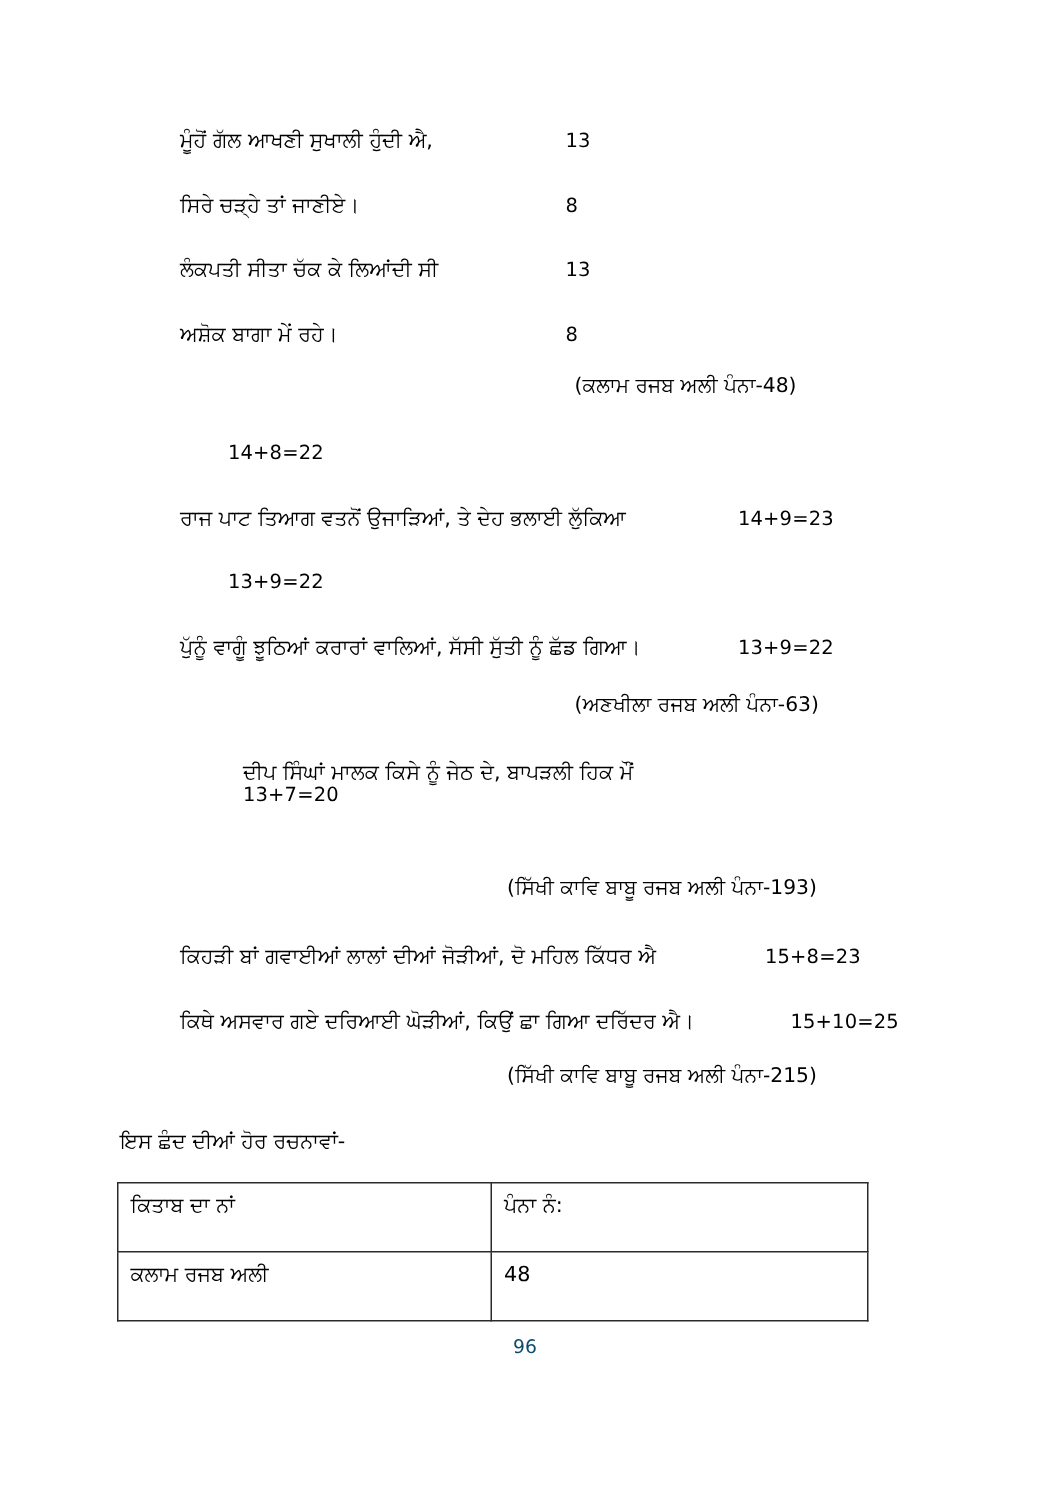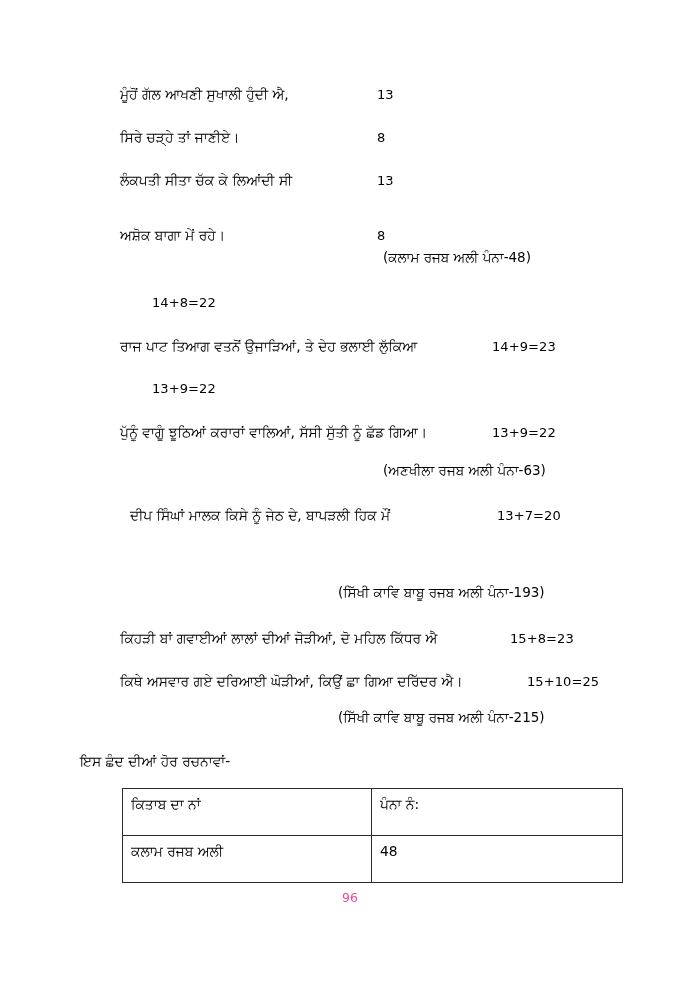--- a/index.html
+++ b/index.html
@@ -62,42 +62,41 @@
   .row .cnt { display: inline-block; }
 
   
   .tbl {
     position: absolute;
     left: 78px;
     top: 788px;
     width: 500px;
     border-collapse: collapse;
     table-layout: fixed;
-    margin-left: 44px;
   }
   .tbl td {
     border: 1px solid #2b2b2b;
     vertical-align: top;
     padding: 7px 8px 22px 8px;
     font-size: 13.8px;
     font-family: "DejaVu Sans", "Liberation Sans", sans-serif;
     color: #000;
   }
   .tbl col.c1 { width: 249px; }
   .tbl col.c2 { width: 251px; }
 
   .folio {
     position: absolute;
     left: 0;
     top: 890px;
     width: 700px;
     text-align: center;
     font-size: 12.5px;
     font-family: "DejaVu Sans", "Liberation Sans", sans-serif;
-    color: #ec4899;
+    color: #0c4a6e;
   }
 </style>
 </head>
 <body>
 
 <div class="page">
   <div class="content">
 
     <div class="row" style="left:120px; top:86px;">
       <span class="txt gur" style="width:225px;">ਮੂੰਹੋਂ ਗੱਲ ਆਖਣੀ ਸੁਖਾਲੀ ਹੁੰਦੀ ਐ,</span>
@@ -108,21 +107,21 @@
       <span class="txt gur" style="width:225px;">ਸਿਰੇ ਚੜ੍ਹੇ ਤਾਂ ਜਾਣੀਏ।</span>
       <span class="cnt num">8</span>
     </div>
 
     <div class="row" style="left:120px; top:172px;">
       <span class="txt gur" style="width:225px;">ਲੰਕਪਤੀ ਸੀਤਾ ਚੱਕ ਕੇ ਲਿਆਂਦੀ ਸੀ</span>
       <span class="cnt num">13</span>
     </div>
 
     <div class="row" style="left:120px; top:215px;">
-      <span class="txt gur" style="width:225px;margin-top:12px;">ਅਸ਼ੋਕ ਬਾਗਾ ਮੇਂ ਰਹੇ।</span>
+      <span class="txt gur" style="width:225px;">ਅਸ਼ੋਕ ਬਾਗਾ ਮੇਂ ਰਹੇ।</span>
       <span class="cnt num">8</span>
     </div>
 
     <div class="line cite" style="left:383px; top:251px;">(ਕਲਾਮ ਰਜਬ ਅਲੀ ਪੰਨਾ-48)</div>
 
     <div class="row" style="left:120px; top:295px;">
       <span class="cnt num">14+8=22</span>
     </div>
 
     <div class="row" style="left:120px; top:338px;">
@@ -134,21 +133,21 @@
       <span class="cnt num">13+9=22</span>
     </div>
 
     <div class="row" style="left:120px; top:424px;">
       <span class="txt gur" style="width:340px;">ਪੁੱਨੂੰ ਵਾਗੂੰ ਝੂਠਿਆਂ ਕਰਾਰਾਂ ਵਾਲਿਆਂ, ਸੱਸੀ ਸੁੱਤੀ ਨੂੰ ਛੱਡ ਗਿਆ।</span>
       <span class="cnt num">13+9=22</span>
     </div>
 
     <div class="line cite" style="left:383px; top:464px;">(ਅਣਖੀਲਾ ਰਜਬ ਅਲੀ ਪੰਨਾ-63)</div>
 
-    <div class="row" style="left:130px; top:507px;">
+    <div class="row" style="left:130px; top:507px;flex-direction:column;">
       <span class="txt gur" style="width:335px;">ਦੀਪ ਸਿੰਘਾਂ ਮਾਲਕ ਕਿਸੇ ਨੂੰ ਜੇਠ ਦੇ, ਬਾਪੜਲੀ ਹਿਕ ਮੌਂ</span>
       <span class="cnt num">13+7=20</span>
     </div>
 
 
     <div class="line cite" style="left:338px; top:586px;">(ਸਿੱਖੀ ਕਾਵਿ ਬਾਬੂ ਰਜਬ ਅਲੀ ਪੰਨਾ-193)</div>
 
     <div class="row" style="left:120px; top:630px;">
       <span class="txt gur" style="width:358px;">ਕਿਹੜੀ ਬਾਂ ਗਵਾਈਆਂ ਲਾਲਾਂ ਦੀਆਂ ਜੋੜੀਆਂ, ਦੋ ਮਹਿਲ ਕਿੱਧਰ ਐ</span>
       <span class="cnt num">15+8=23</span>

